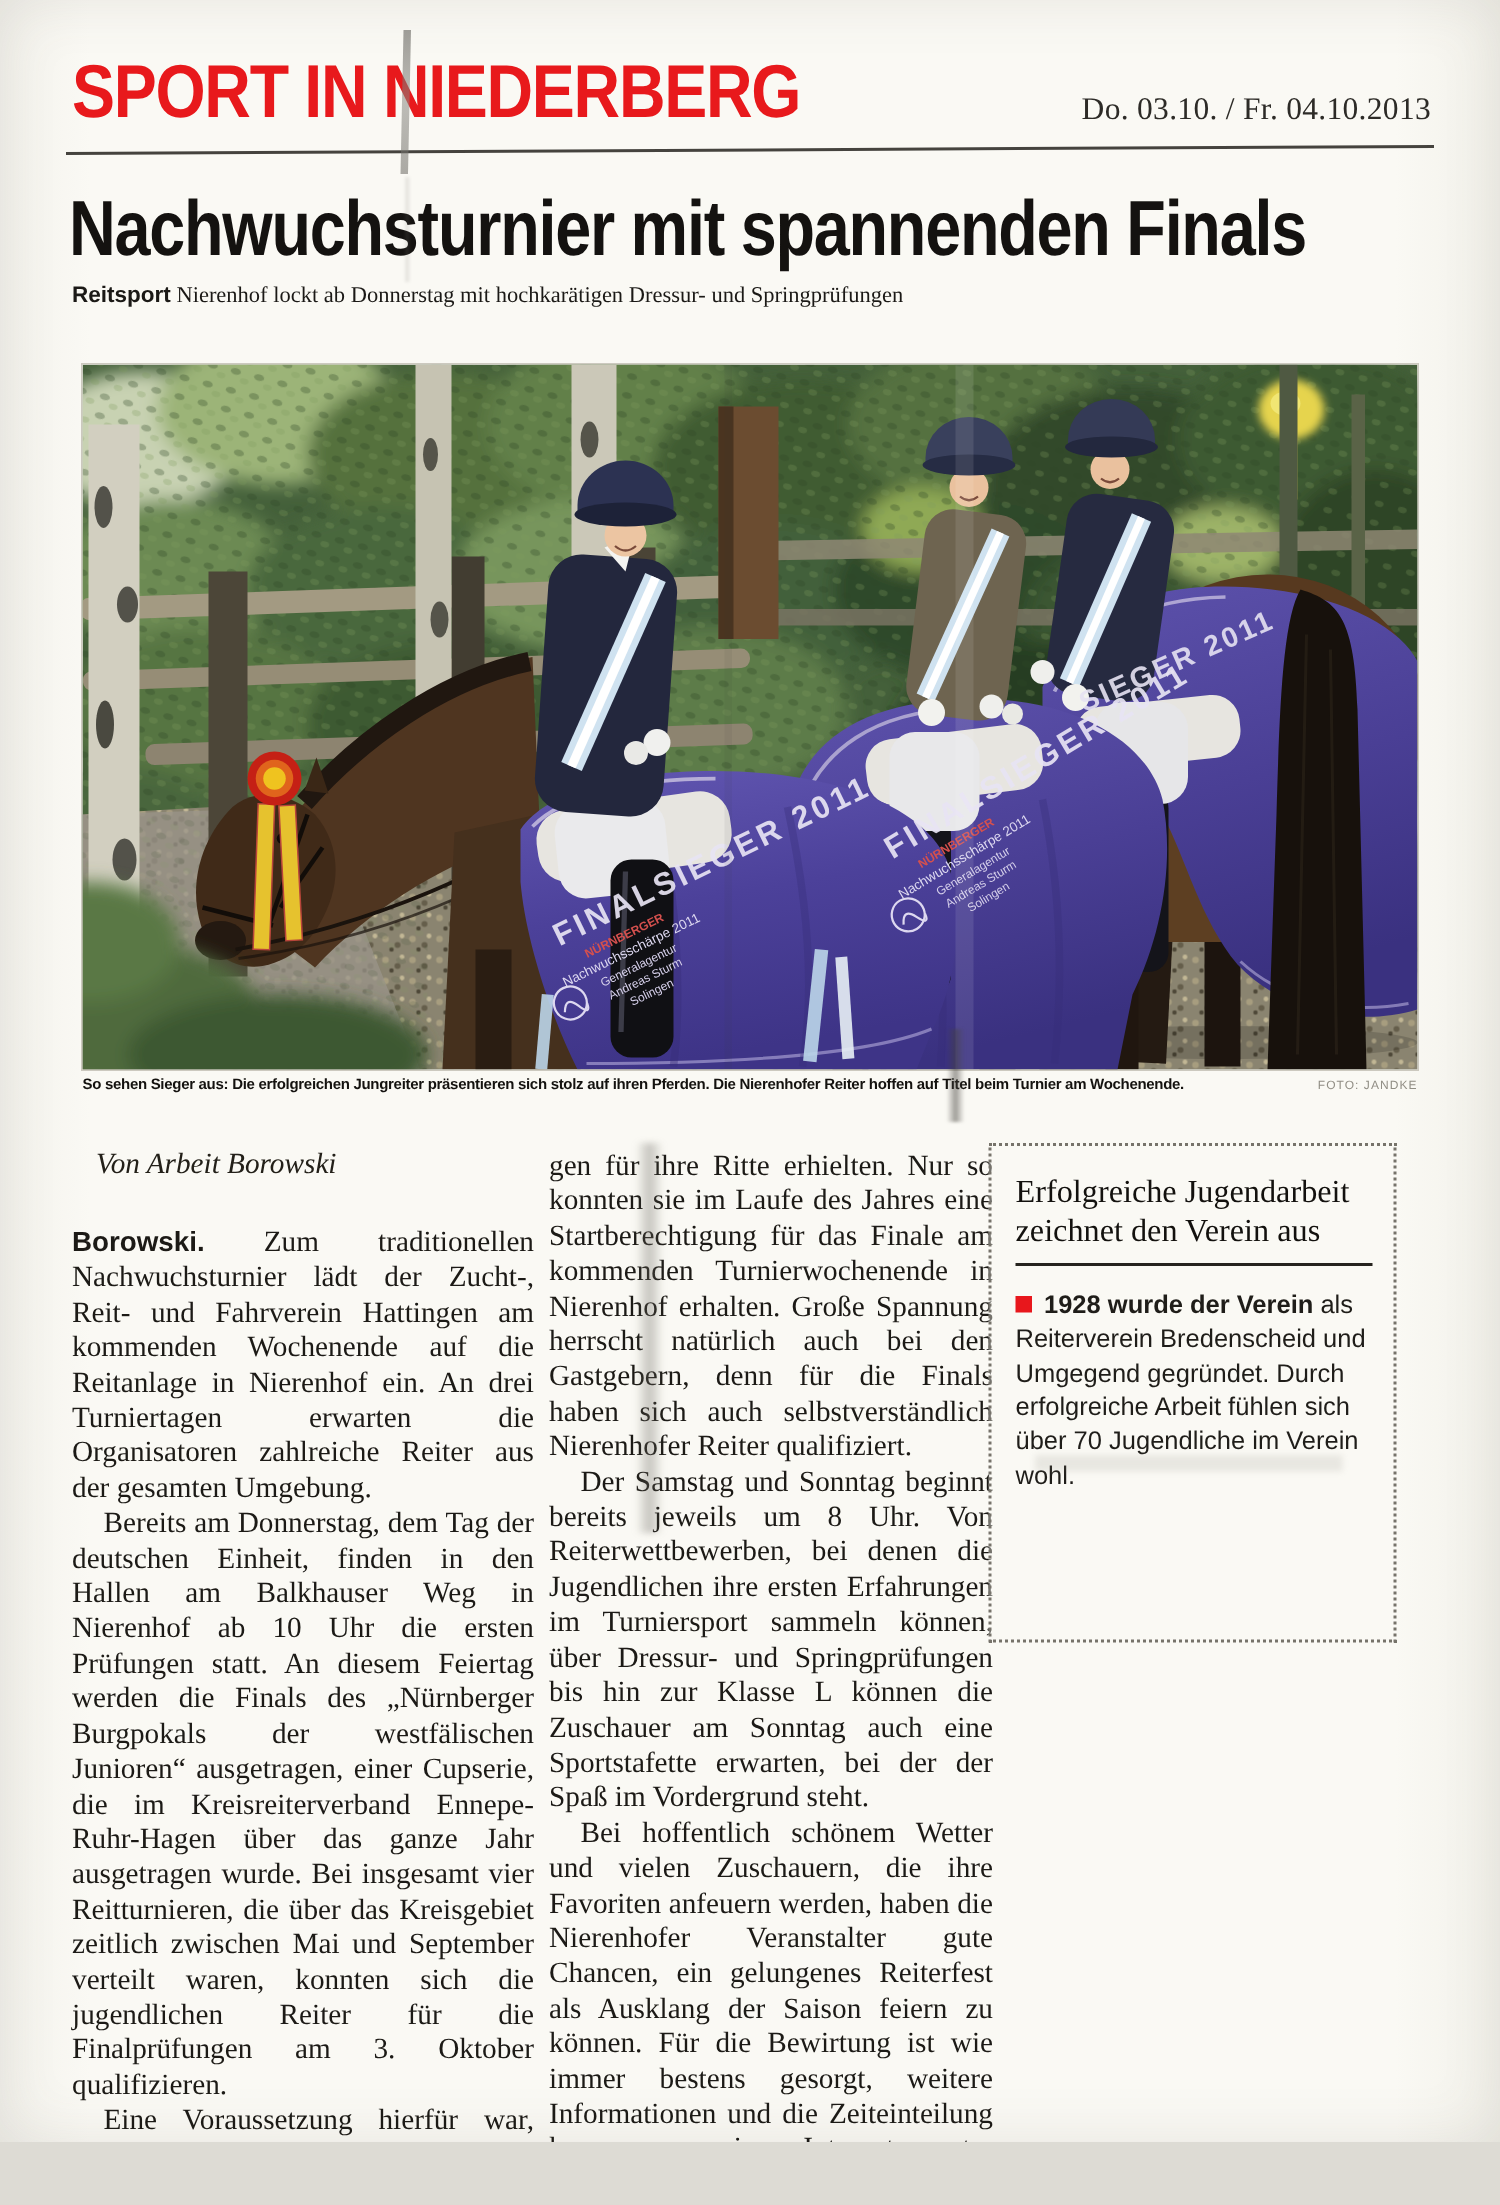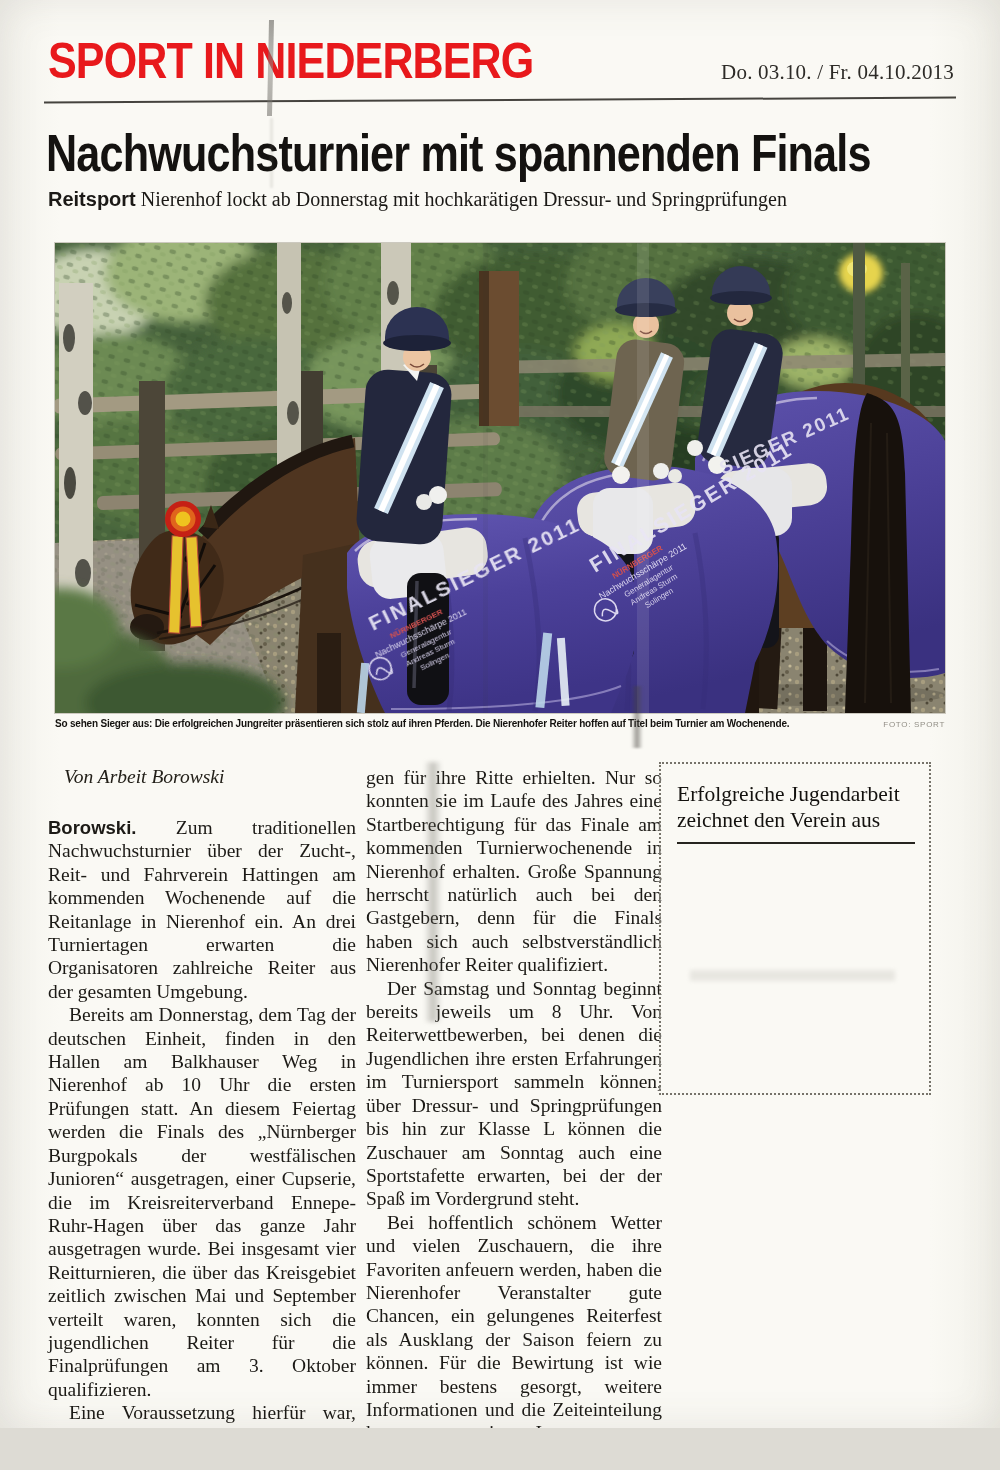--- a/index.html
+++ b/index.html
@@ -16,21 +16,21 @@
     transform:scaleX(.86);transform-origin:left top;
   }
   .issue-date{position:absolute;right:46px;top:60px;font-size:21px;color:#2d2b27;letter-spacing:.2px;}
   .masthead-rule{position:absolute;left:44px;top:99px;width:912px;height:2px;background:#45433e;transform:rotate(-.3deg);}
   .headline{
     position:absolute;left:46px;top:127px;margin:0;
     font-family:"Liberation Sans",sans-serif;font-weight:bold;font-size:52px;line-height:1;
     color:#141210;letter-spacing:-1px;white-space:nowrap;
     transform:scaleX(.83);transform-origin:left top;
   }
-  .subheadline{position:absolute;left:48px;top:188px;margin:0;font-size:20px;color:#1b1916;white-space:nowrap;}
+  .subheadline{position:absolute;left:48px;top:188px;margin:0;font-size:15px;color:#1b1916;white-space:nowrap;}
   .kicker{font-family:"Liberation Sans",sans-serif;font-weight:bold;}
   .photo-figure{position:absolute;left:55px;top:243px;width:890px;margin:0;}
   .photo-figure svg{display:block;outline:1px solid #ccc9bf;}
   .photo-caption{
     position:absolute;left:0;top:475px;width:890px;display:flex;justify-content:space-between;align-items:baseline;
     font-family:"Liberation Sans",sans-serif;font-size:10px;font-weight:bold;color:#14120f;
     letter-spacing:-.2px;white-space:nowrap;
   }
   .photo-credit{font-size:8px;font-weight:normal;color:#918e85;letter-spacing:.7px;}
   .byline{position:absolute;left:64px;top:766px;margin:0;font-style:italic;font-size:19.5px;color:#232019;}
@@ -325,41 +325,42 @@
       <g filter="url(#b6)">
         <ellipse cx="30" cy="435" rx="90" ry="50" fill="#4f6b3c"></ellipse>
         <ellipse cx="130" cy="460" rx="100" ry="40" fill="#3c5830"></ellipse>
         <ellipse cx="5" cy="385" rx="60" ry="40" fill="#5a7845"></ellipse>
       </g>
       <rect x="582" y="0" width="12" height="470" fill="#ffffff" opacity="0.10"></rect>
       <rect x="428" y="0" width="5" height="470" fill="#3a3a3a" opacity="0.07"></rect>
     </svg>
     <figcaption class="photo-caption">
       <span><span>So sehen Sieger aus:</span> <span style="font-weight:bold">Die erfolgreichen Jungreiter präsentieren sich stolz auf ihren Pferden. Die Nierenhofer Reiter hoffen auf Titel beim Turnier am Wochenende.</span></span>
-      <span class="photo-credit">FOTO: SPORT</span>
+      <span class="photo-credit">FOTO: JANDKE</span>
     </figcaption>
   </figure>
 
   <p class="byline">Von Arbeit Borowski</p>
 
   <div class="col col-1">
-    <p class="para"><strong class="lead-in">Borowski.</strong> <span>Zum traditionellen Nachwuchsturnier über der Zucht-, Reit- und Fahrverein Hattingen am kommenden Wochenende auf die Reitanlage in Nierenhof ein. An drei Turniertagen erwarten die Organisatoren zahlreiche Reiter aus der gesamten Umgebung.</span></p>
+    <p class="para"><strong class="lead-in">Borowski.</strong> <span>Zum traditionellen Nachwuchsturnier lädt der Zucht-, Reit- und Fahrverein Hattingen am kommenden Wochenende auf die Reitanlage in Nierenhof ein. An drei Turniertagen erwarten die Organisatoren zahlreiche Reiter aus der gesamten Umgebung.</span></p>
     <p class="para indent">Bereits am Donnerstag, dem Tag der deutschen Einheit, finden in den Hallen am Balkhauser Weg in Nierenhof ab 10 Uhr die ersten Prüfungen statt. An diesem Feiertag werden die Finals des „Nürnberger Burgpokals der westfälischen Junioren“ ausgetragen, einer Cupserie, die im Kreisreiterverband Ennepe-Ruhr-Hagen über das ganze Jahr ausgetragen wurde. Bei insgesamt vier Reitturnieren, die über das Kreisgebiet zeitlich zwischen Mai und September verteilt waren, konnten sich die jugendlichen Reiter für die Finalprüfungen am 3. Oktober qualifizieren.</p>
     <p class="para indent runover">Eine Voraussetzung hierfür war, dass sie bei mindestens zwei Turnieren entsprechend gute Bewertun-</p>
   </div>
 
   <div class="col col-2">
     <p class="para runover" style="text-align-last:left">gen für ihre Ritte erhielten. Nur so konnten sie im Laufe des Jahres eine Startberechtigung für das Finale am kommenden Turnierwochenende in Nierenhof erhalten. Große Spannung herrscht natürlich auch bei den Gastgebern, denn für die Finals haben sich auch selbstverständlich Nierenhofer Reiter qualifiziert.</p>
     <p class="para indent">Der Samstag und Sonntag beginnt bereits jeweils um 8 Uhr. Von Reiterwettbewerben, bei denen die Jugendlichen ihre ersten Erfahrungen im Turniersport sammeln können, über Dressur- und Springprüfungen bis hin zur Klasse L können die Zuschauer am Sonntag auch eine Sportstafette erwarten, bei der der Spaß im Vordergrund steht.</p>
     <p class="para indent">Bei hoffentlich schönem Wetter und vielen Zuschauern, die ihre Favoriten anfeuern werden, haben die Nierenhofer Veranstalter gute Chancen, ein gelungenes Reiterfest als Ausklang der Saison feiern zu können. Für die Bewirtung ist wie immer bestens gesorgt, weitere Informationen und die Zeiteinteilung kann man im Internet unter www.zrfvhatttingen.de einsehen.</p>
   </div>
 
   <aside class="infobox">
     <h3 class="infobox-title">Erfolgreiche Jugendarbeit zeichnet den Verein aus</h3>
     <div class="infobox-rule"></div>
+    <p class="info-item"><span class="bullet"></span><span class="info-lead">1928 wurde der Verein</span> <span>als Reiterverein Bredenscheid und Umgegend gegründet. Durch erfolgreiche Arbeit fühlen sich über 70 Jugendliche im Verein wohl.</span></p>
   </aside>
 
   <div class="crease crease-a"></div>
   <div class="crease crease-b"></div>
   <div class="crease crease-c"></div>
   <div class="crease crease-d"></div>
   <div class="crease ghost-line"></div>
 
 </div>
 

